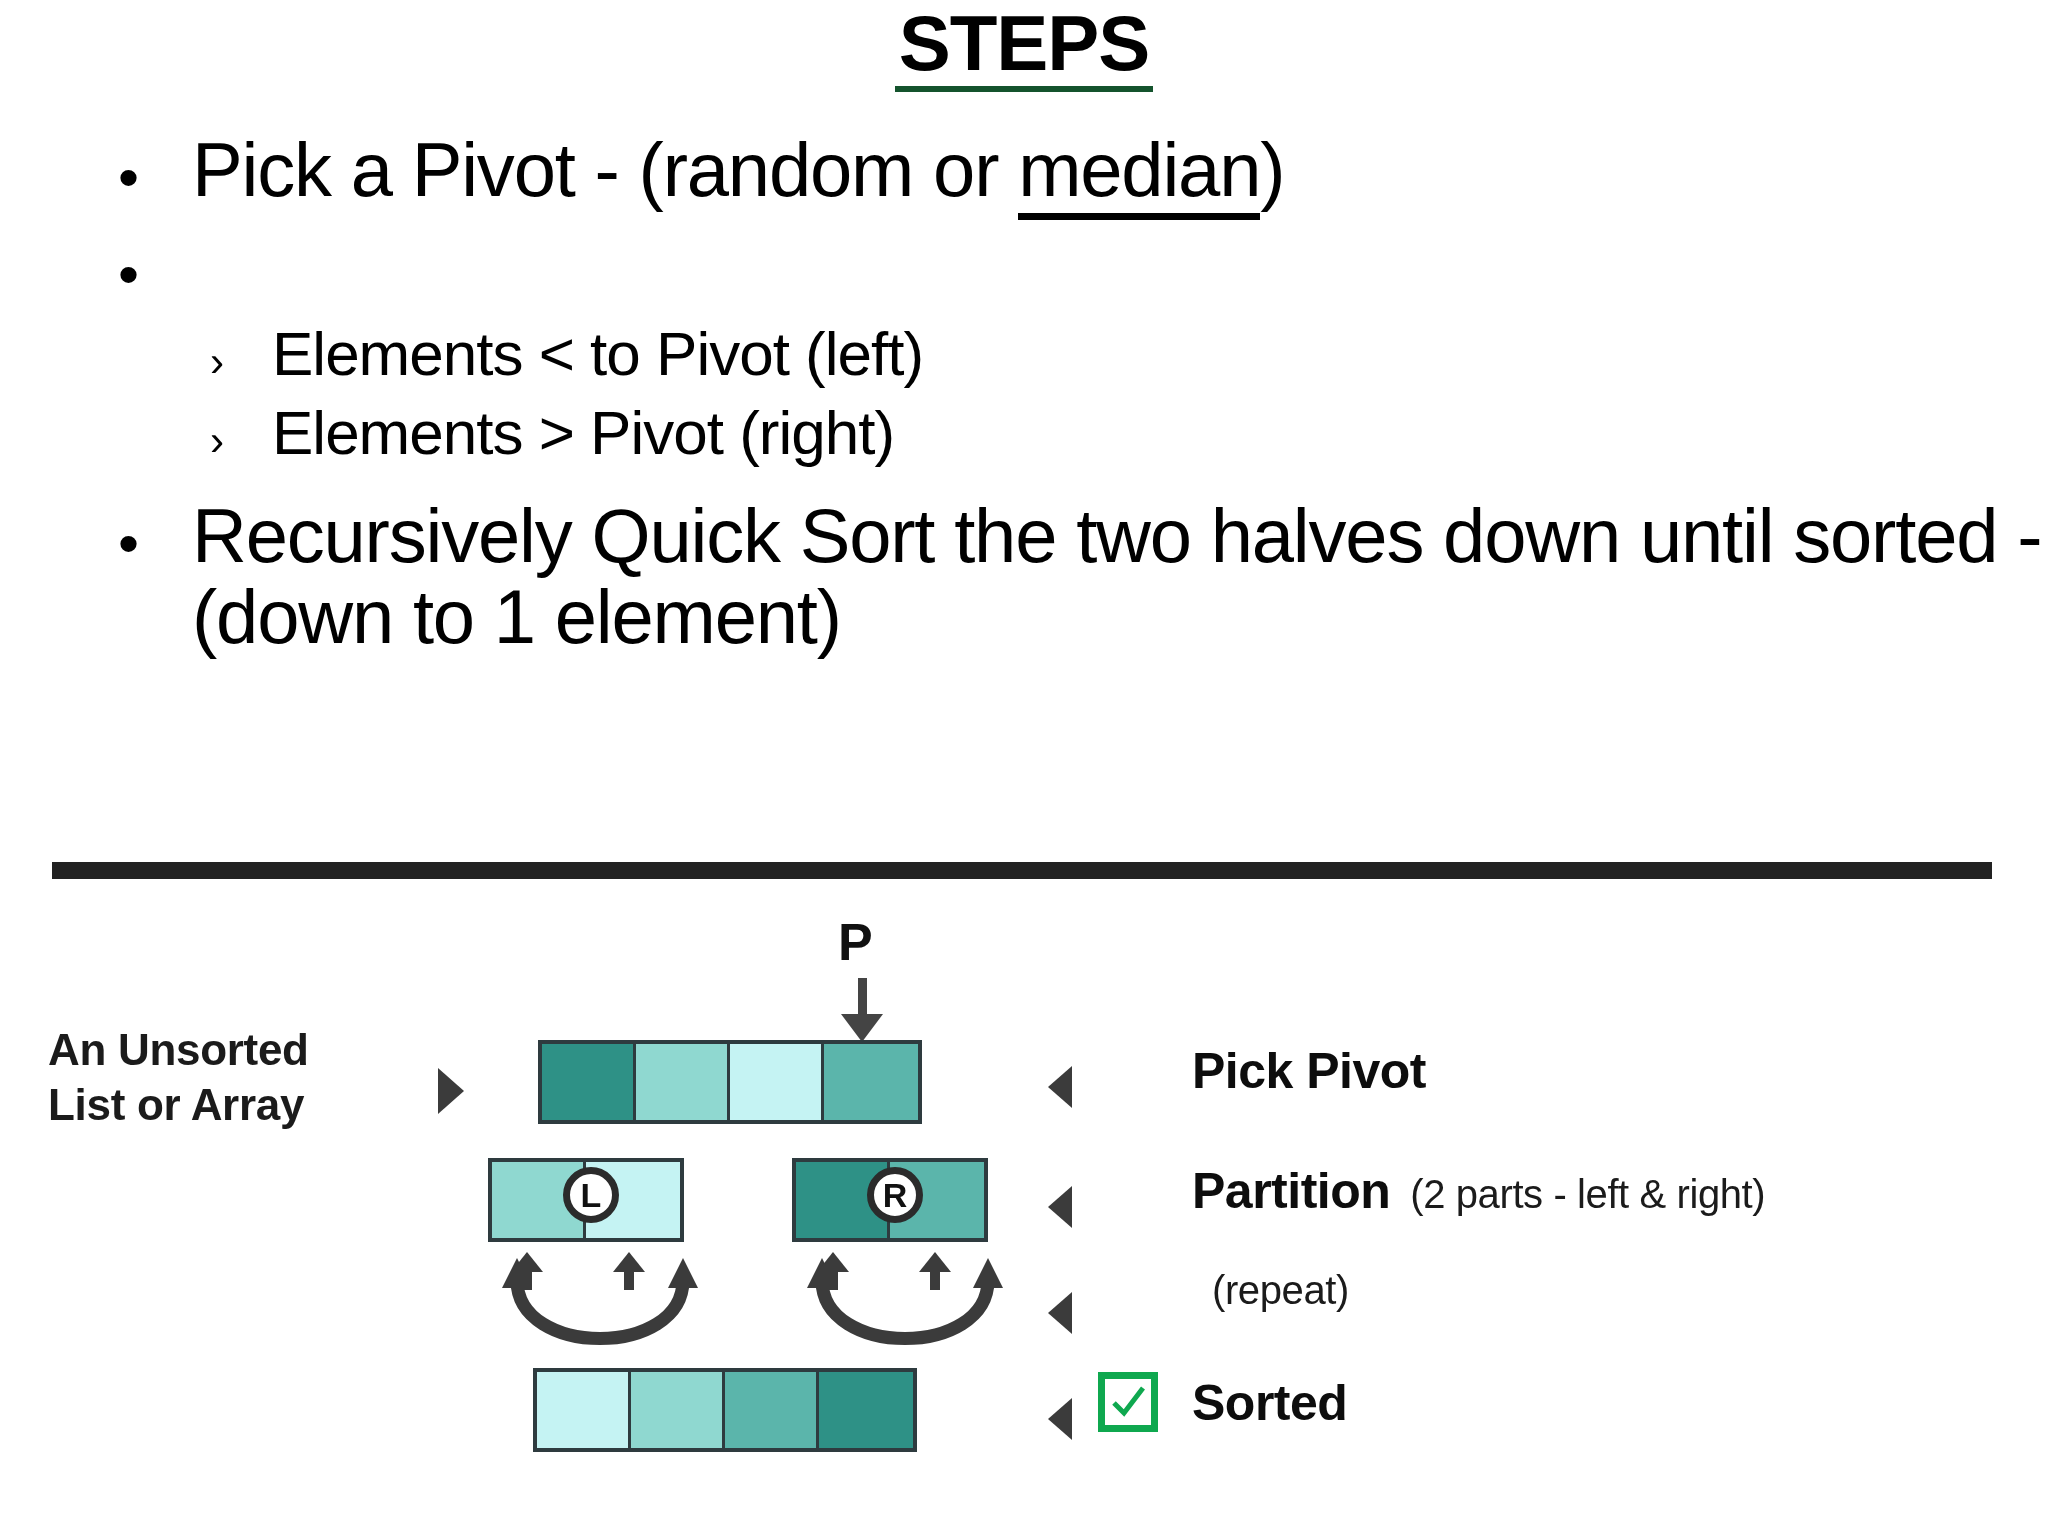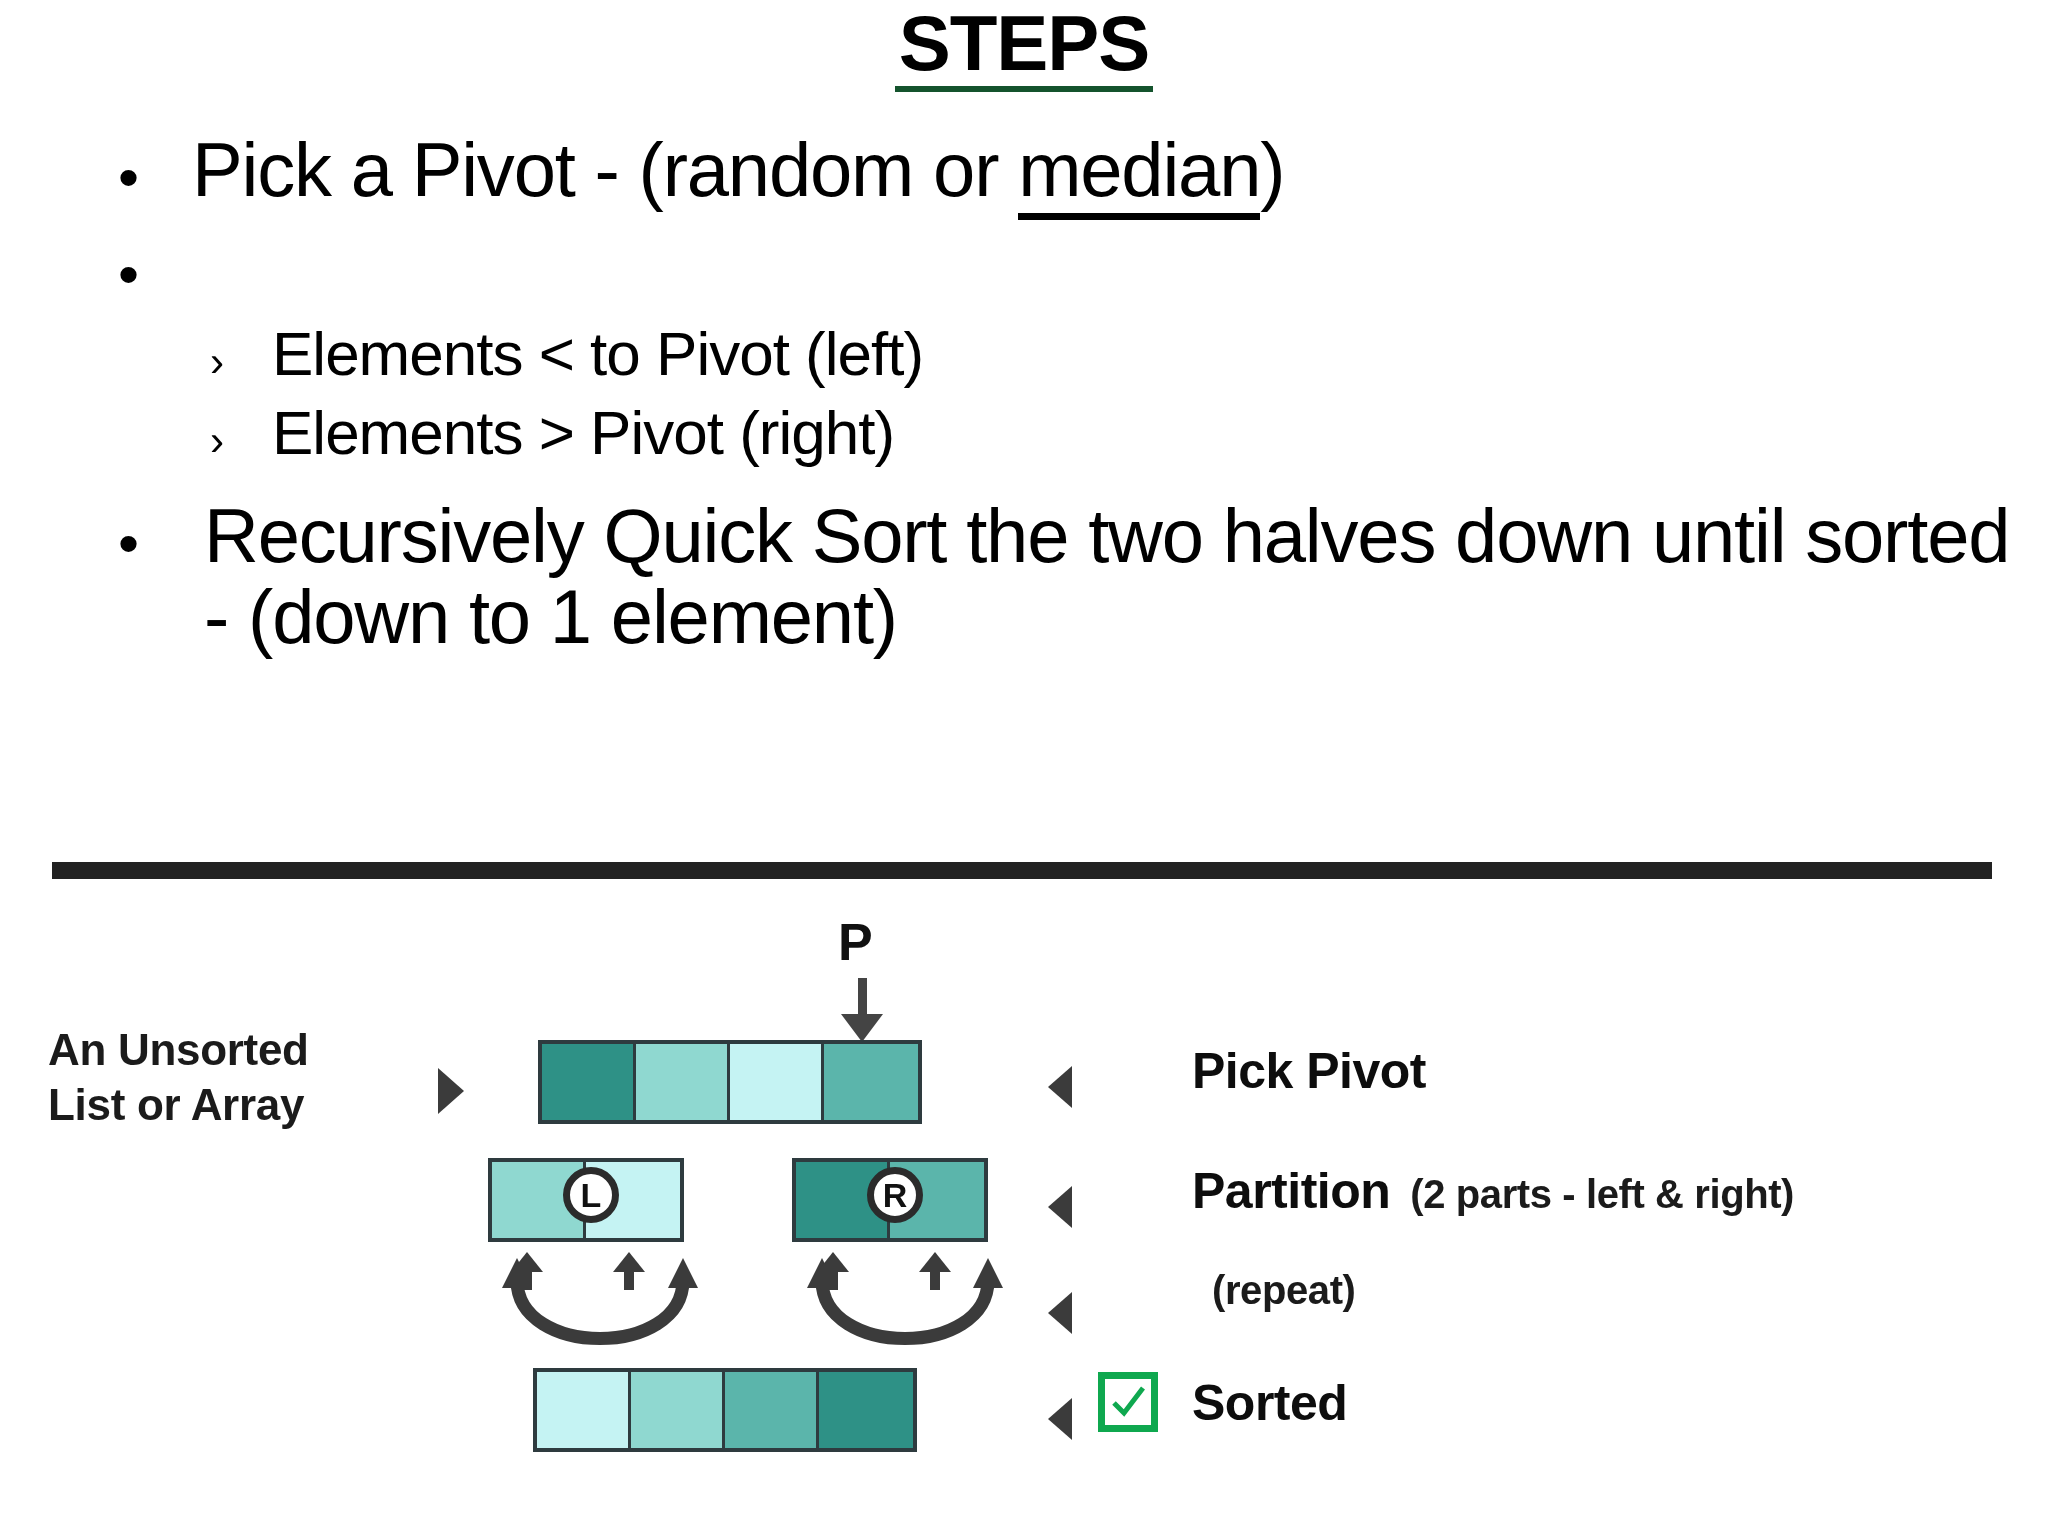--- a/index.html
+++ b/index.html
@@ -40,21 +40,21 @@
     margin-top:18px;
     color:#000;
   }
   .blevel1 .txt{
     font-size:76px;
     line-height:1.06;
     font-weight:400;
     letter-spacing:-1.2px;
     white-space:nowrap;
   }
-  .blevel1.wrap .txt{white-space:normal;max-width:1880px;margin-left:12px;}
+  .blevel1.wrap .txt{white-space:normal;max-width:1880px;}
   .blevel2{
     display:flex;align-items:flex-start;
     padding-left:210px;
     margin-bottom:12px;
   }
   .blevel2 .mark{
     font-size:42px;line-height:1;
     width:62px;flex:0 0 62px;
     margin-top:20px;
     color:#000;
@@ -166,21 +166,21 @@
 
   .steplabel{
     position:absolute;
     display:flex;align-items:baseline;
     white-space:nowrap;
   }
   .steplabel .main{
     font-size:50px;font-weight:bold;color:#0d0d0d;letter-spacing:-0.5px;
   }
   .steplabel .sub{
-    font-size:40px;font-weight:700;color:#1b1b1b;margin-left:20px;letter-spacing:-0.4px;
+    font-size:40px;font-weight:400;color:#1b1b1b;margin-left:20px;letter-spacing:-0.4px;
   }
   #sl-1{left:1192px;top:1042px;text-align:center;}
   #sl-2{left:1192px;top:1162px;}
   #sl-3{left:1192px;top:1268px;}
   #sl-4{left:1192px;top:1374px;}
 
   .checkbox{
     position:absolute;left:1098px;top:1372px;
     width:60px;height:60px;
     border:7px solid #0fa84f;

